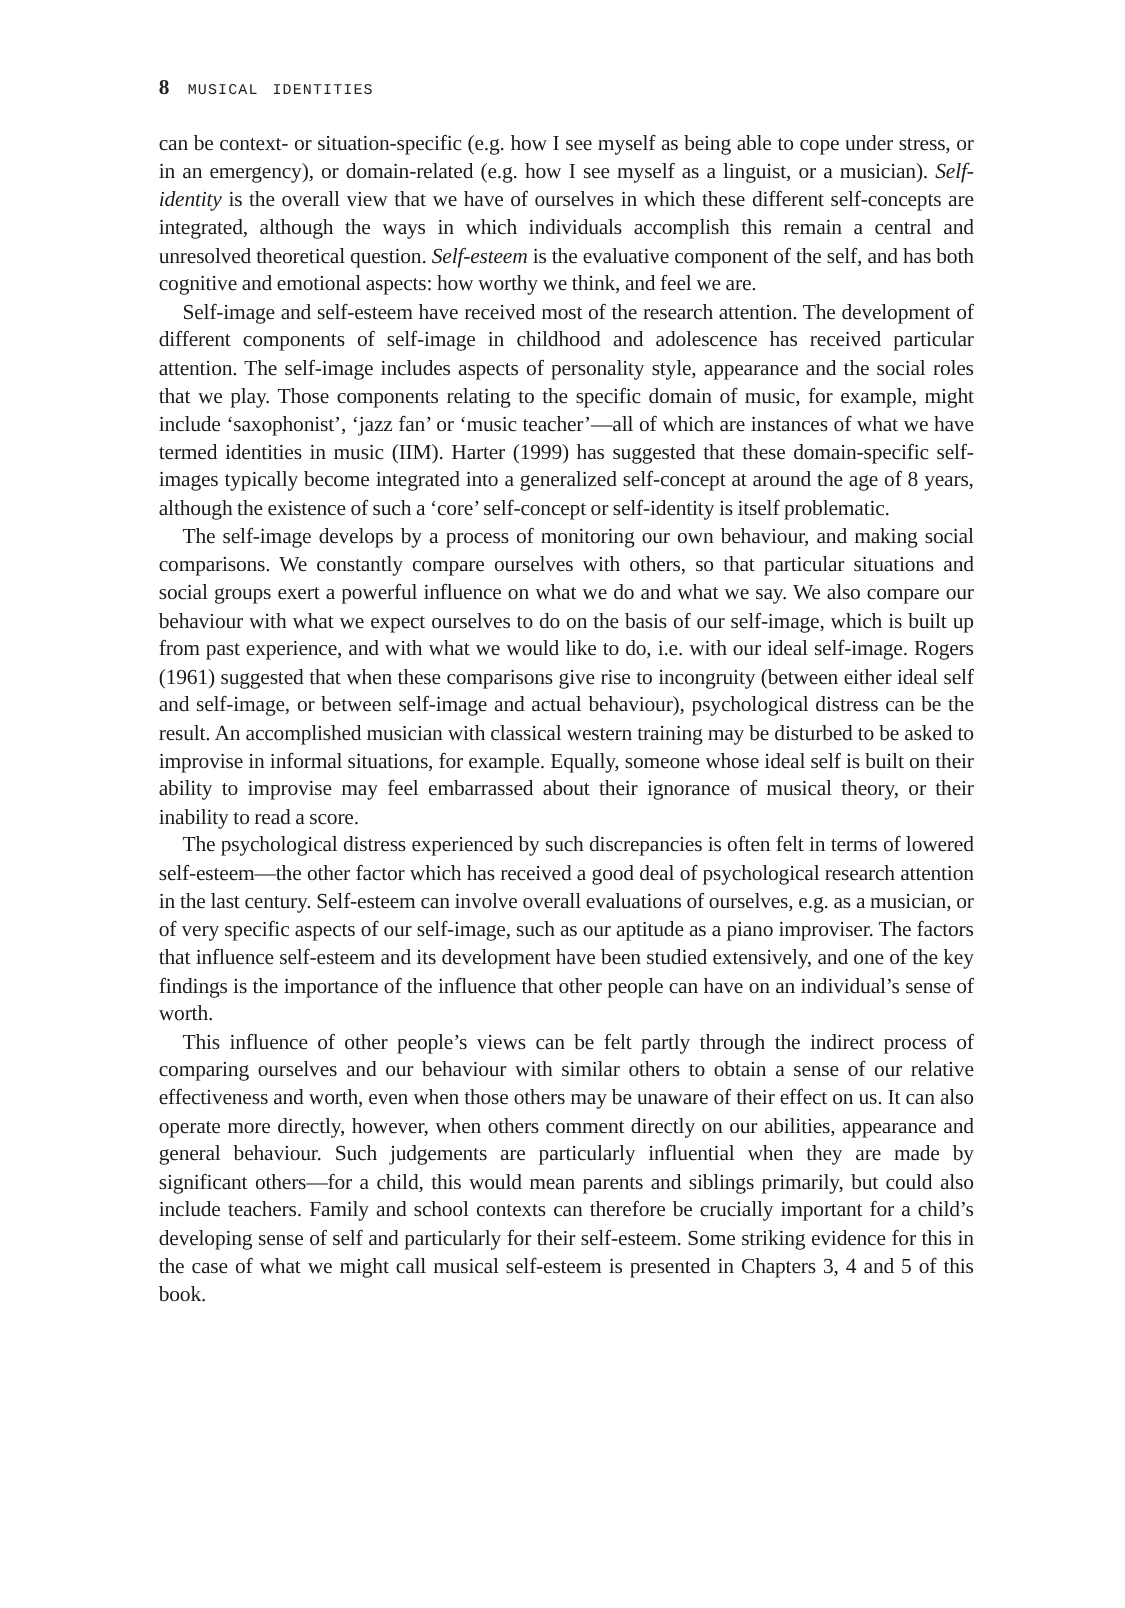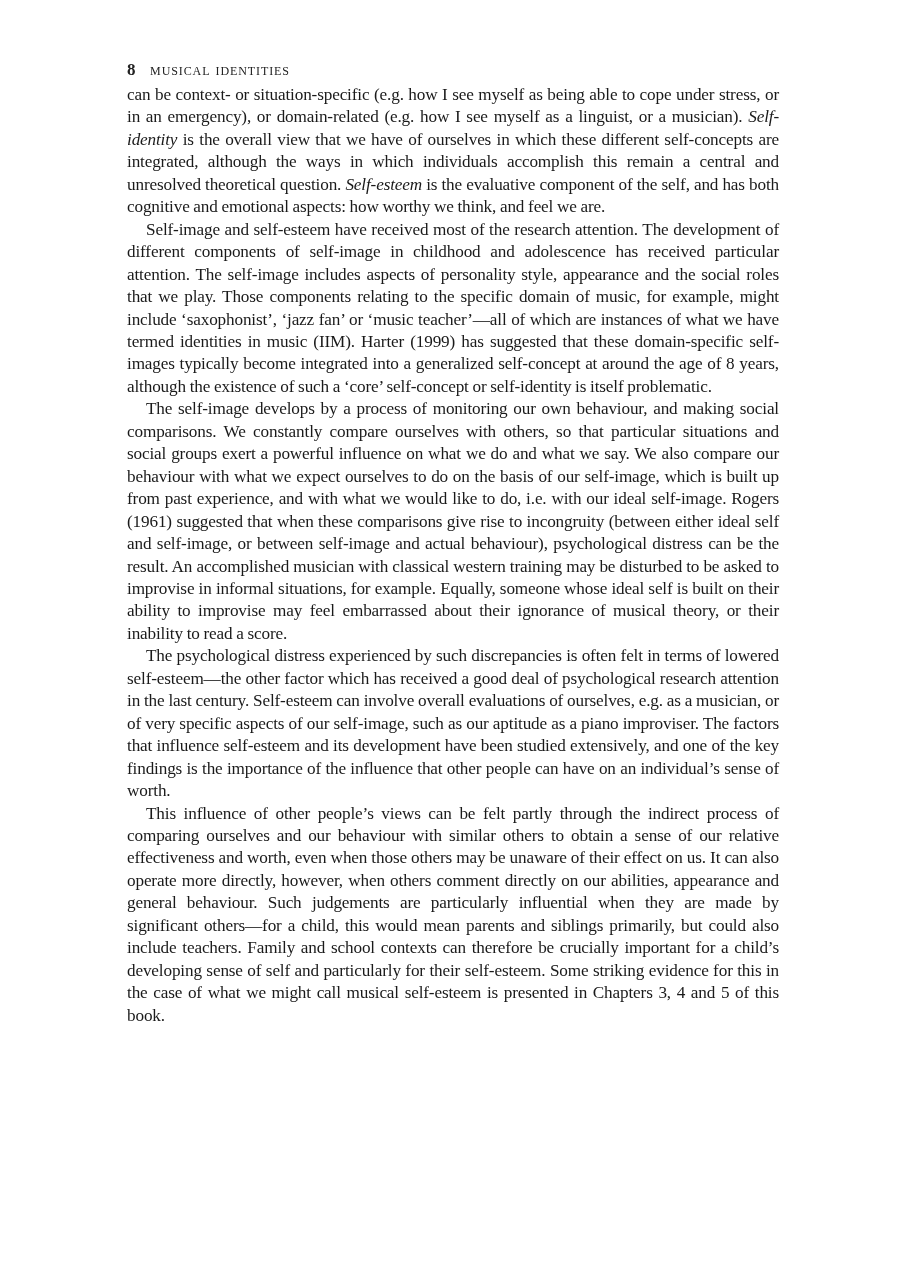--- a/index.html
+++ b/index.html
@@ -32,22 +32,24 @@
   .page-number {
     font-weight: bold;
     font-size: 17px;
     margin-right: 14px;
   }
   .running-title {
     font-variant: small-caps;
     text-transform: lowercase;
     font-size: 17px;
     letter-spacing: 0.9px;
+    font-family: Liberation Mono, monospace;
   }
   .body-text {
+    margin-top: 20px;
   }
   .para {
     margin: 0;
     font-size: 17.2px;
     line-height: 22.45px;
     text-align: justify;
     hyphens: manual;
     letter-spacing: -0.15px;
     word-spacing: -0.4px;
   }

